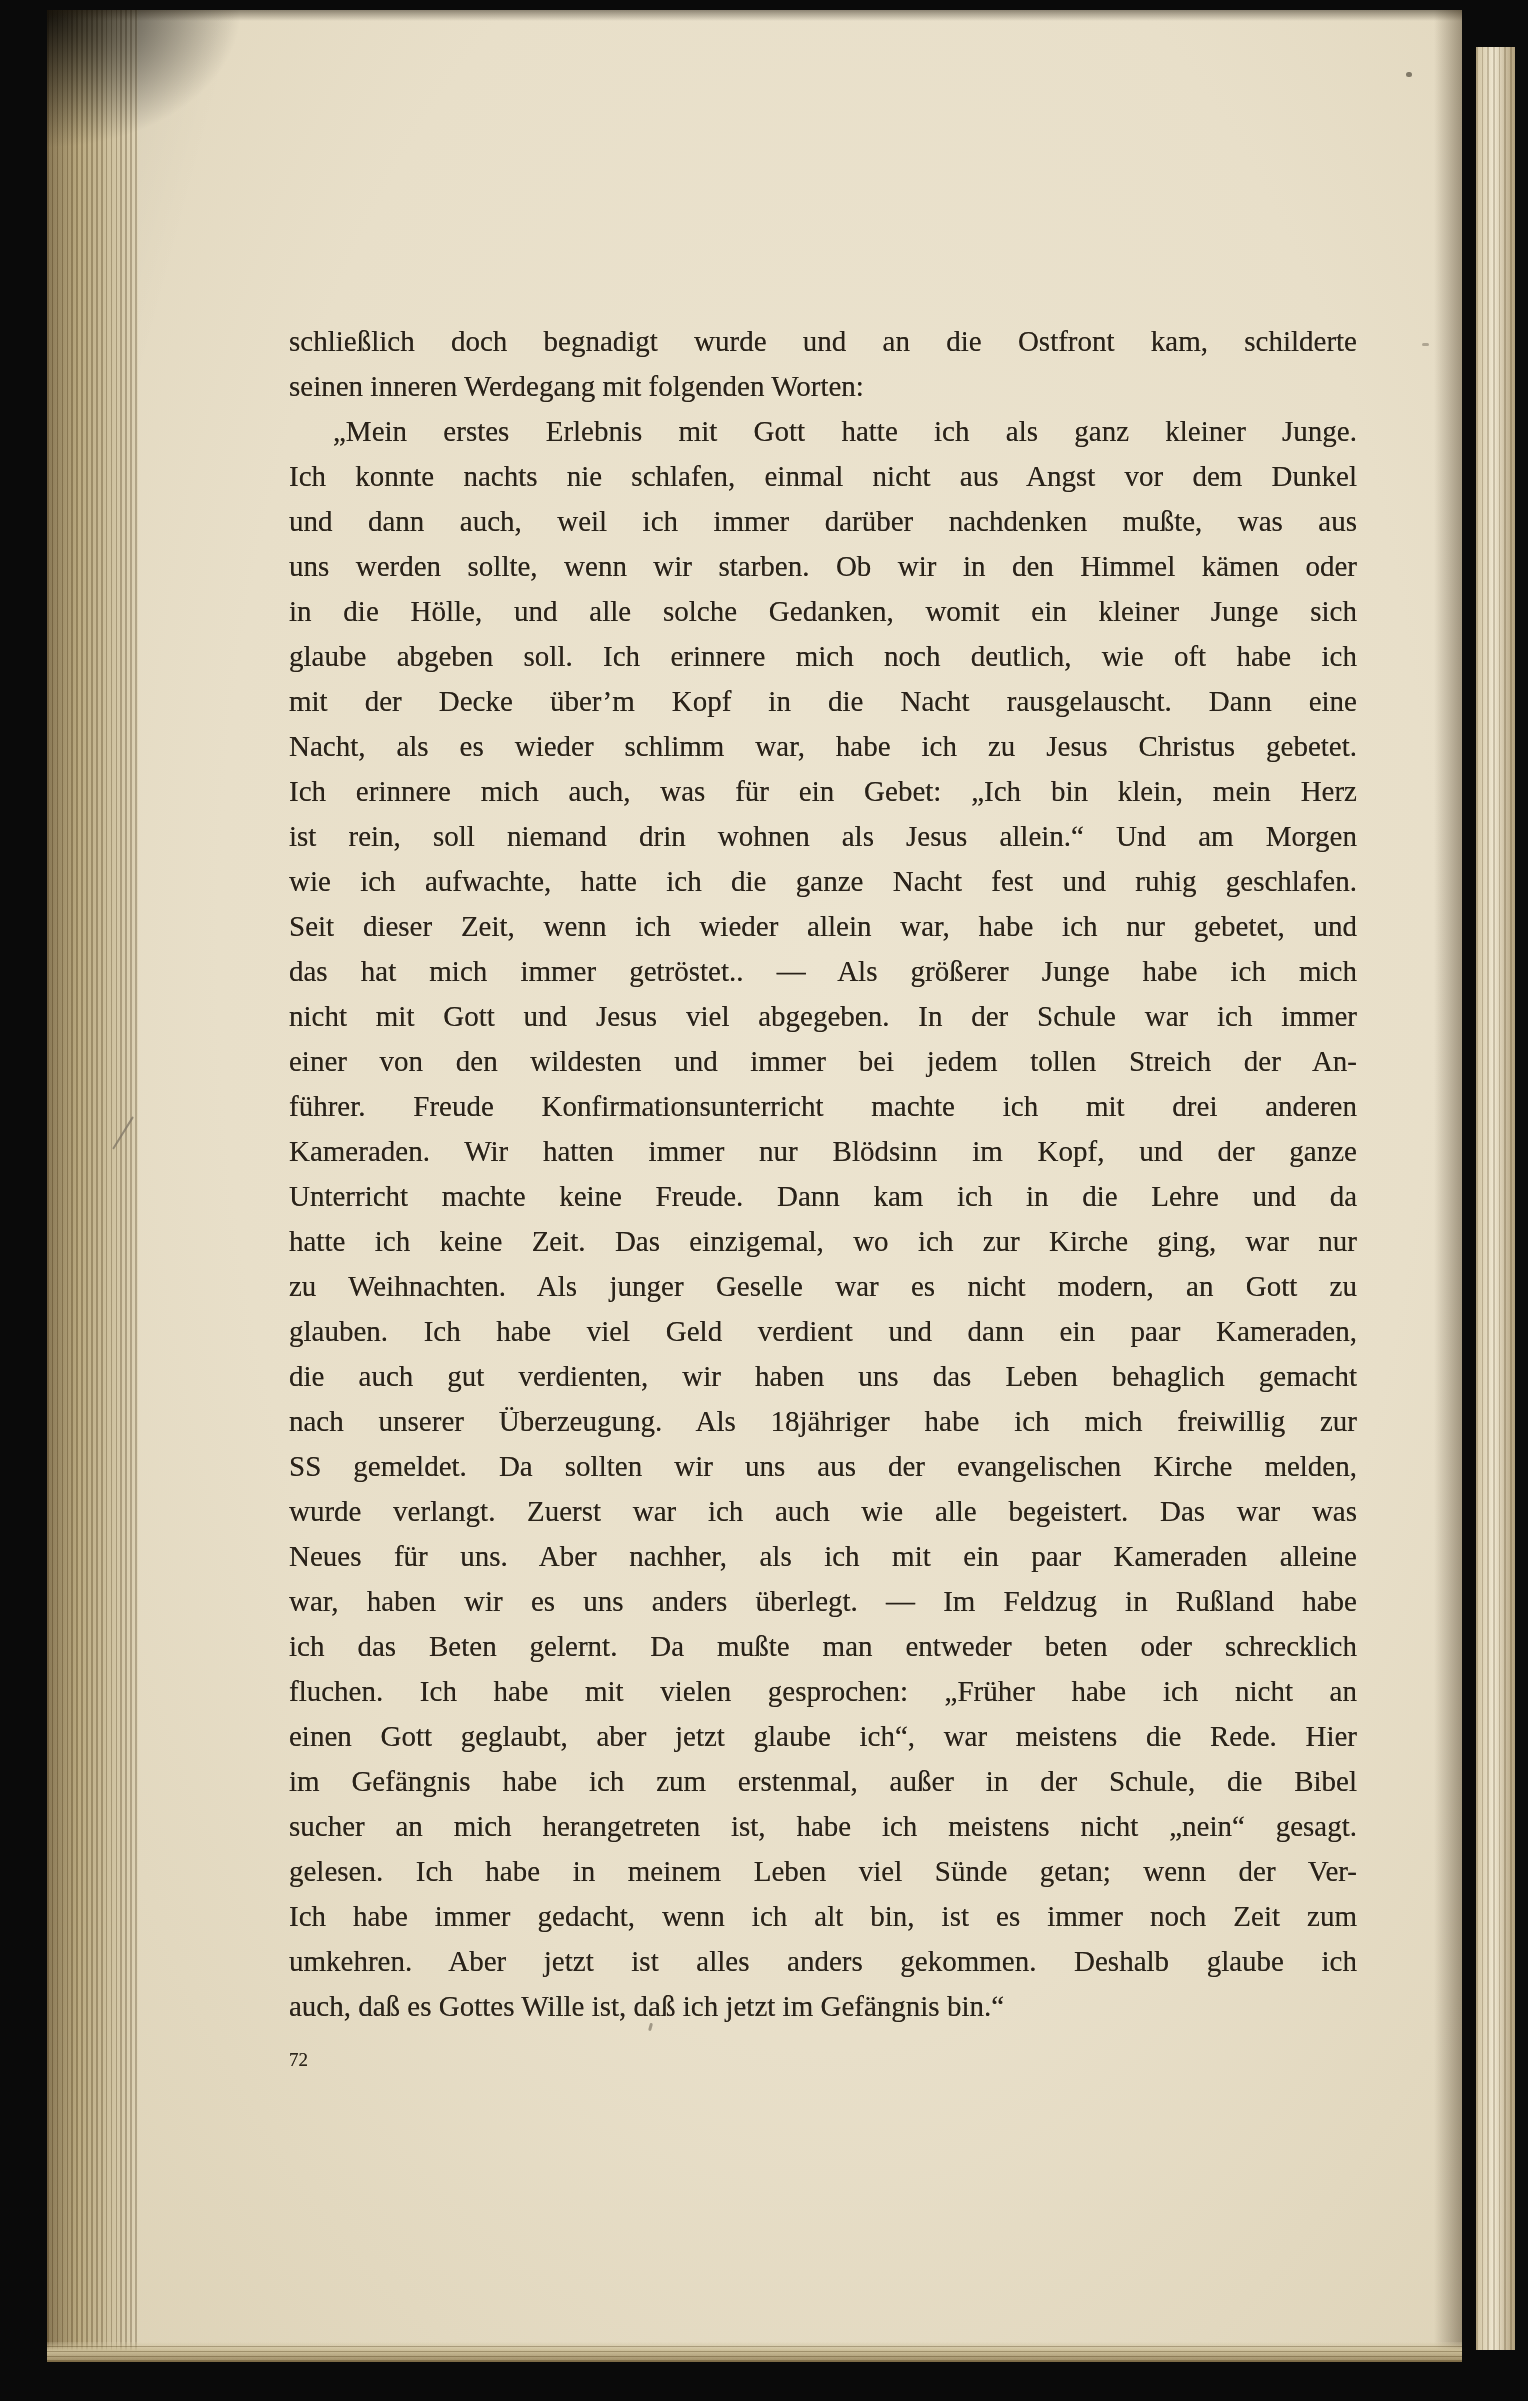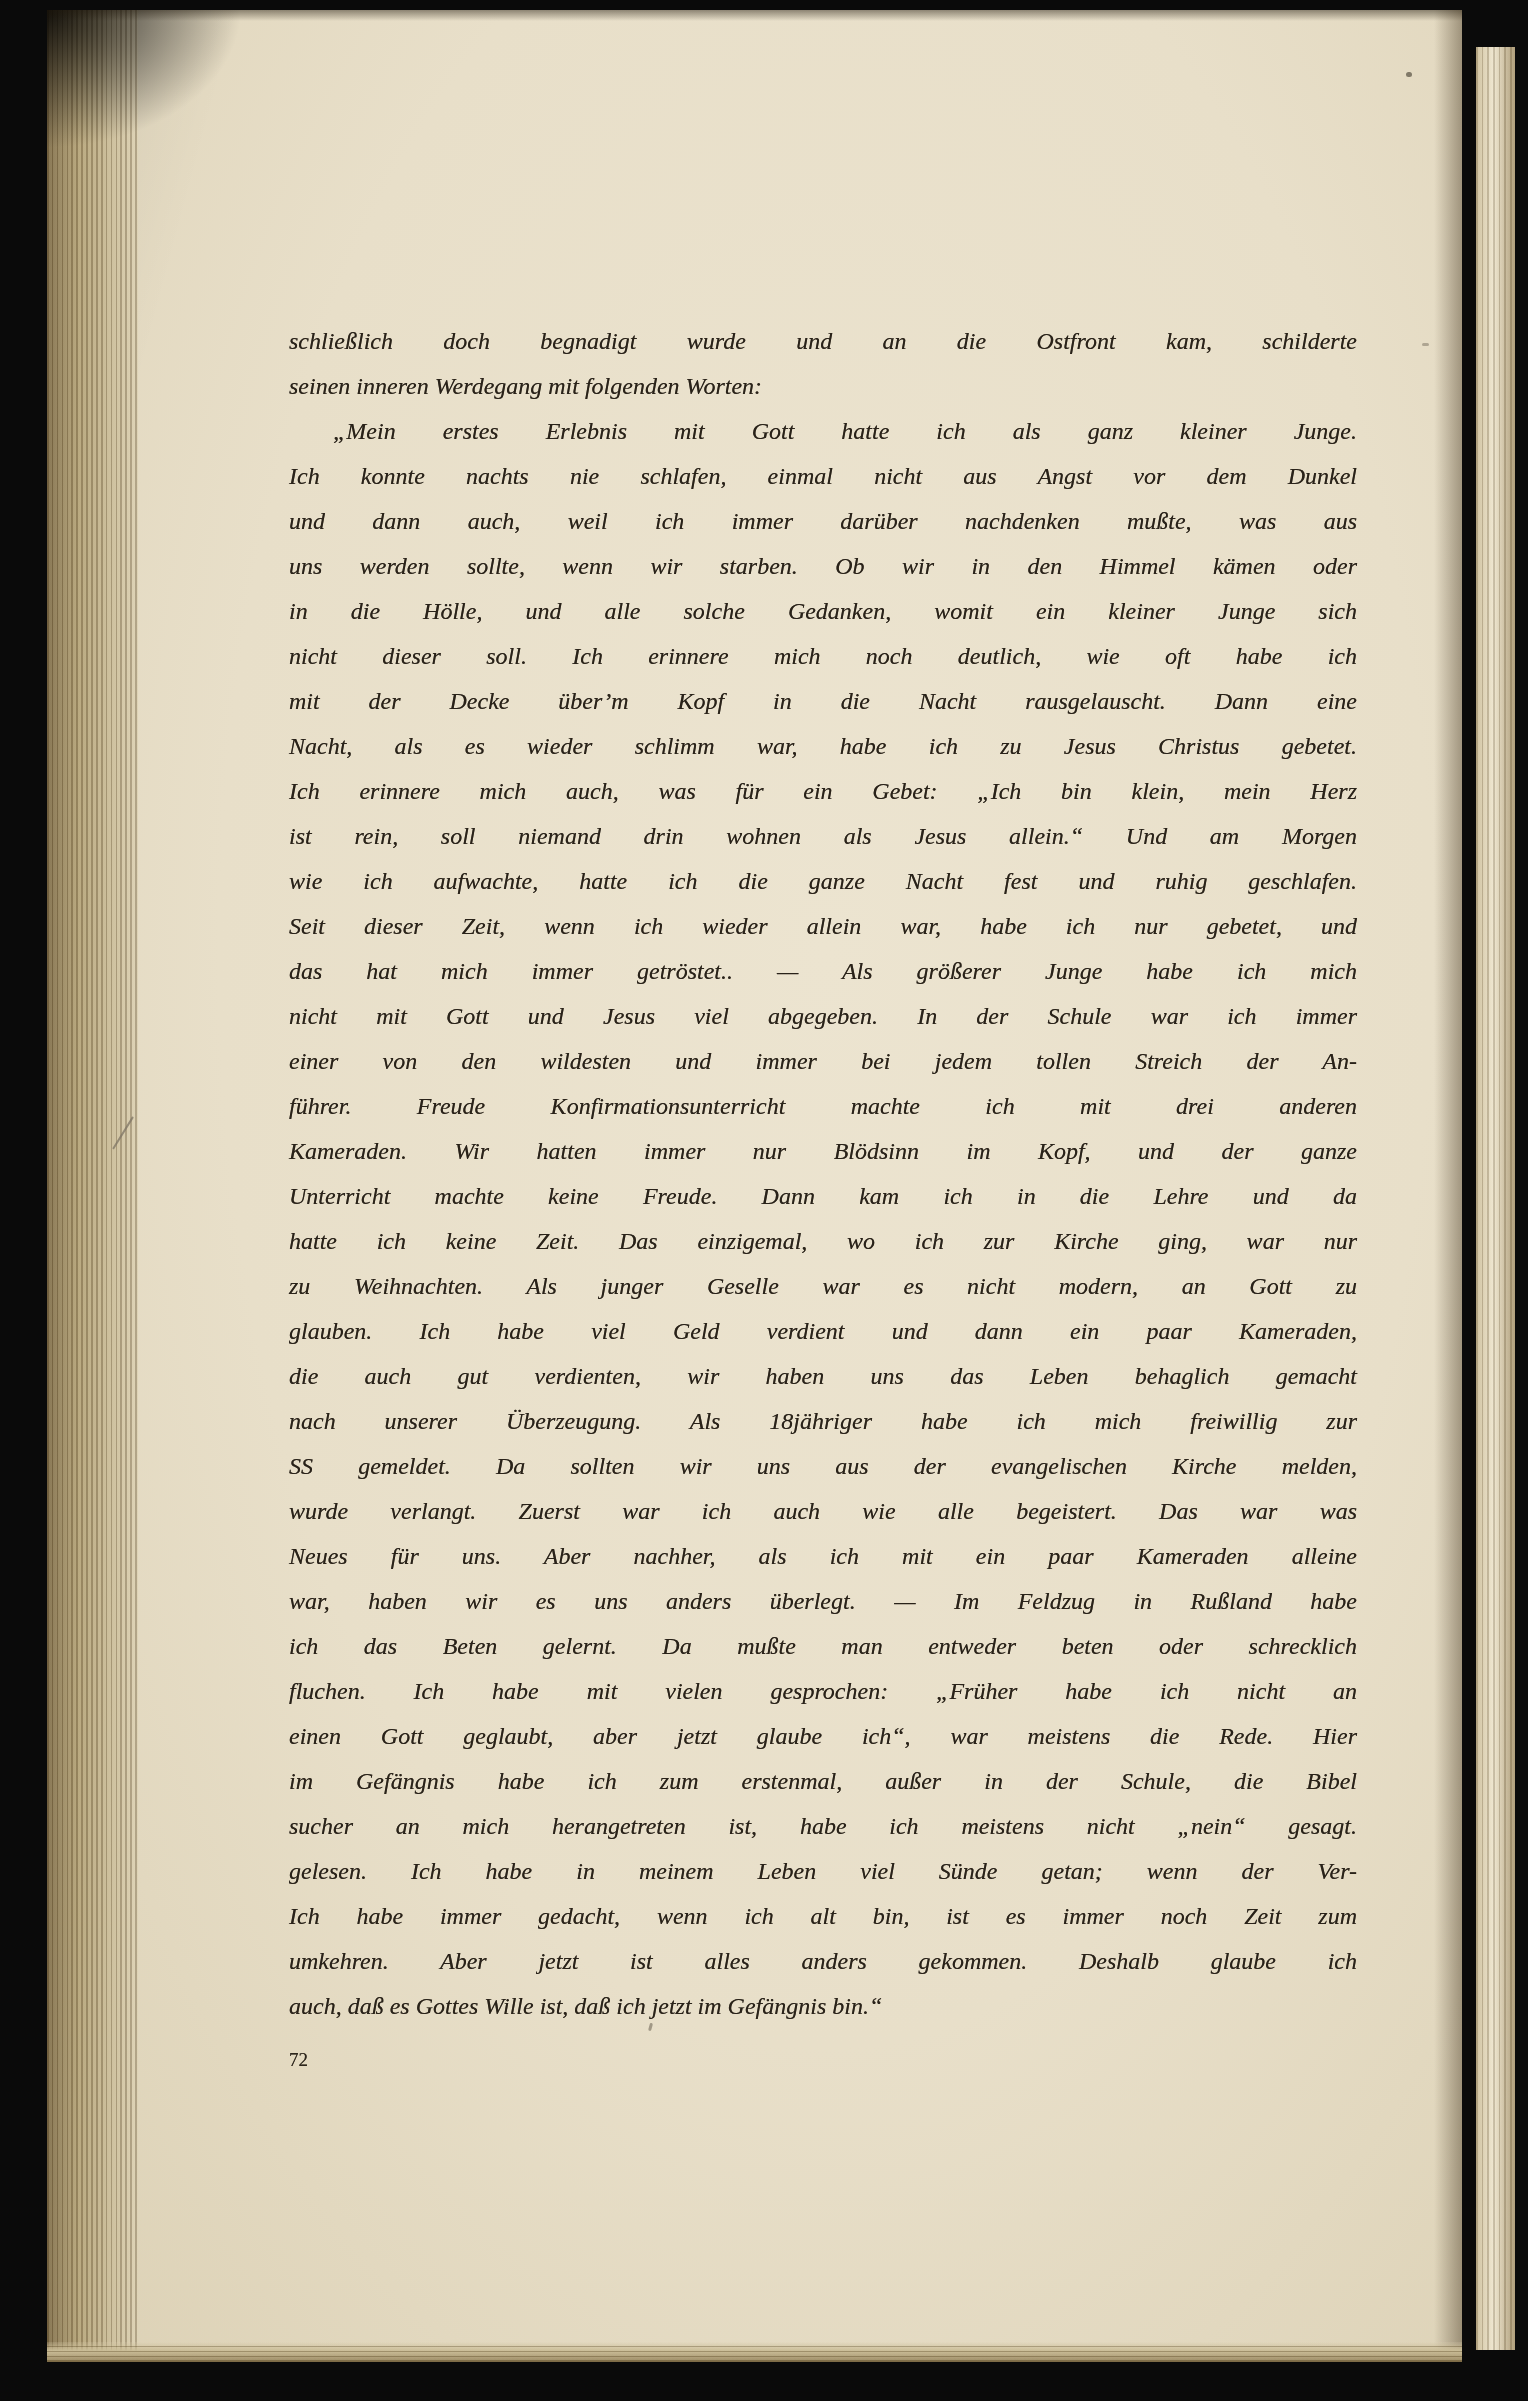--- a/index.html
+++ b/index.html
@@ -82,24 +82,23 @@
       repeating-linear-gradient(90deg, rgba(90,72,40,0.25) 0px, rgba(90,72,40,0.25) 1.6px, rgba(240,232,210,0.10) 1.6px, rgba(240,232,210,0.10) 5.7px),
       linear-gradient(90deg, #cdbf9c 0%, #efe7d1 45%, #a99772 100%);
   }
   
   .text-block {
     position: absolute;
     left: 242px;
     top: 309px;
     width: 1068px;
     color: #292219;
-    font-size: 24px;
+    font-size: 29px;
     line-height: 45px;
     text-shadow: 0 0 0.4px rgba(41,34,25,0.65);
-    font-style: italic;
   }
   .line {
     text-align: justify;
     text-align-last: justify;
   }
   .line.last {
     text-align-last: left;
   }
   .line.indent {
     text-indent: 44px;
@@ -169,21 +168,21 @@
     <div class="bottom-edge"></div>
 
     <div class="text-block">
         <div class="line">schließlich doch begnadigt wurde und an die Ostfront kam, schilderte</div>
         <div class="line last">seinen inneren Werdegang mit folgenden Worten:</div>
         <div class="line indent">„Mein erstes Erlebnis mit Gott hatte ich als ganz kleiner Junge.</div>
         <div class="line">Ich konnte nachts nie schlafen, einmal nicht aus Angst vor dem Dunkel</div>
         <div class="line">und dann auch, weil ich immer darüber nachdenken mußte, was aus</div>
         <div class="line">uns werden sollte, wenn wir starben. Ob wir in den Himmel kämen oder</div>
         <div class="line">in die Hölle, und alle solche Gedanken, womit ein kleiner Junge sich</div>
-        <div class="line">nicht dieser soll. Ich erinnere mich noch deutlich, wie oft habe ich</div>
+        <div class="line">glaube abgeben soll. Ich erinnere mich noch deutlich, wie oft habe ich</div>
         <div class="line">mit der Decke über’m Kopf in die Nacht rausgelauscht. Dann eine</div>
         <div class="line">Nacht, als es wieder schlimm war, habe ich zu Jesus Christus gebetet.</div>
         <div class="line">Ich erinnere mich auch, was für ein Gebet: „Ich bin klein, mein Herz</div>
         <div class="line">ist rein, soll niemand drin wohnen als Jesus allein.“ Und am Morgen</div>
         <div class="line">wie ich aufwachte, hatte ich die ganze Nacht fest und ruhig geschlafen.</div>
         <div class="line">Seit dieser Zeit, wenn ich wieder allein war, habe ich nur gebetet, und</div>
         <div class="line">das hat mich immer getröstet.. — Als größerer Junge habe ich mich</div>
         <div class="line">nicht mit Gott und Jesus viel abgegeben. In der Schule war ich immer</div>
         <div class="line">einer von den wildesten und immer bei jedem tollen Streich der An-</div>
         <div class="line">führer. Freude Konfirmationsunterricht machte ich mit drei anderen</div>

